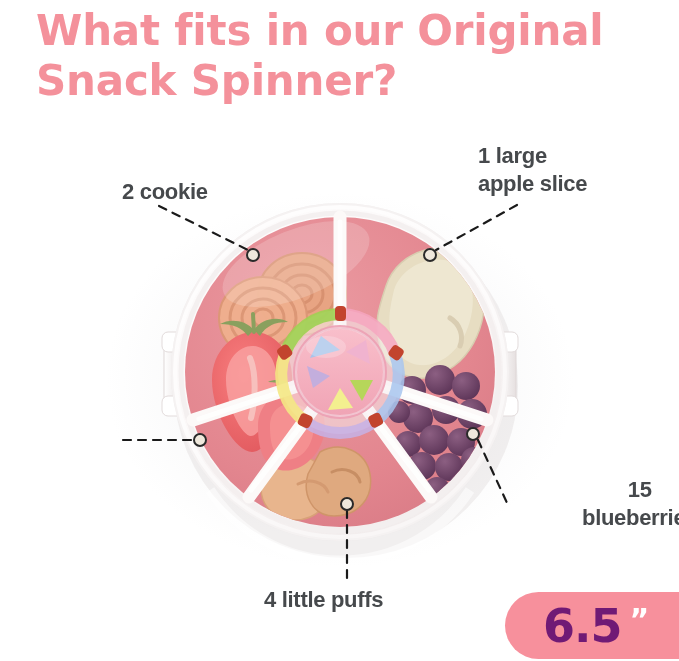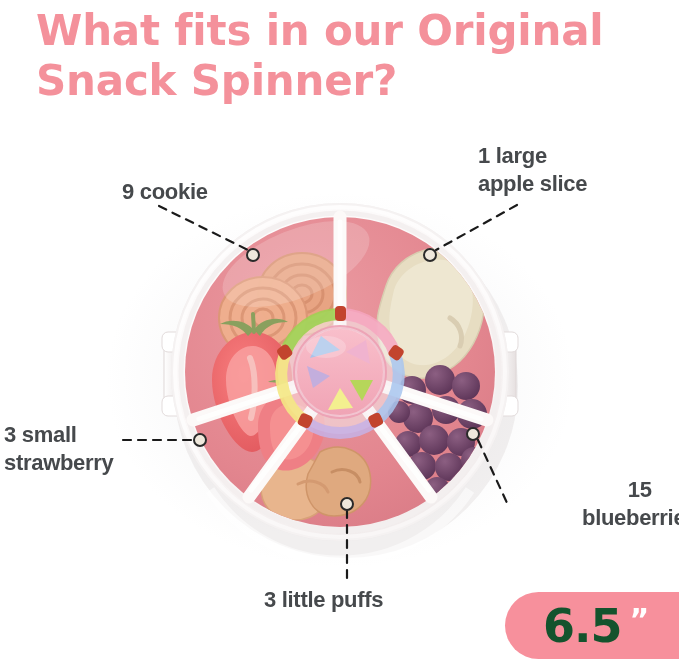--- a/index.html
+++ b/index.html
@@ -68,21 +68,21 @@
     height: 67px;
     background: #f7909c;
     border-radius: 34px 0 0 34px;
     display: flex;
     align-items: center;
     justify-content: flex-start;
     padding-left: 38px;
     box-sizing: border-box;
   }
   .size-num {
-    color: #14532d;
+    color: #701a75;
     font-size: 46px;
     font-weight: 700;
     line-height: 46px;
     letter-spacing: -1px;
     font-family: "DejaVu Sans", sans-serif;
   }
   .size-unit {
     color: #ffffff;
     font-size: 30px;
     font-weight: 700;
@@ -281,27 +281,25 @@
     </g>
     <g fill="#efe8dc" stroke="#2a2a2a" stroke-width="2">
       <circle cx="253" cy="255" r="6"></circle>
       <circle cx="430" cy="255" r="6"></circle>
       <circle cx="200" cy="440" r="6"></circle>
       <circle cx="473" cy="434" r="6"></circle>
       <circle cx="347" cy="504" r="6"></circle>
     </g>
   </svg>
 
-  <div class="callout lbl-cookie">9 cookie</div>
+  <div class="callout lbl-cookie">2 cookie</div>
   <div class="callout lbl-apple">1 large
 apple slice</div>
-  <div class="callout lbl-strawberry">3 small
-strawberry</div>
   <div class="callout lbl-blueberries">15
 blueberries</div>
-  <div class="callout lbl-puffs">3 little puffs</div>
+  <div class="callout lbl-puffs">4 little puffs</div>
 
   <div class="size-badge">
     <span class="size-num">6.5</span>
     <span class="size-unit">”</span>
   </div>
 
 </div>
 
 </body></html>

